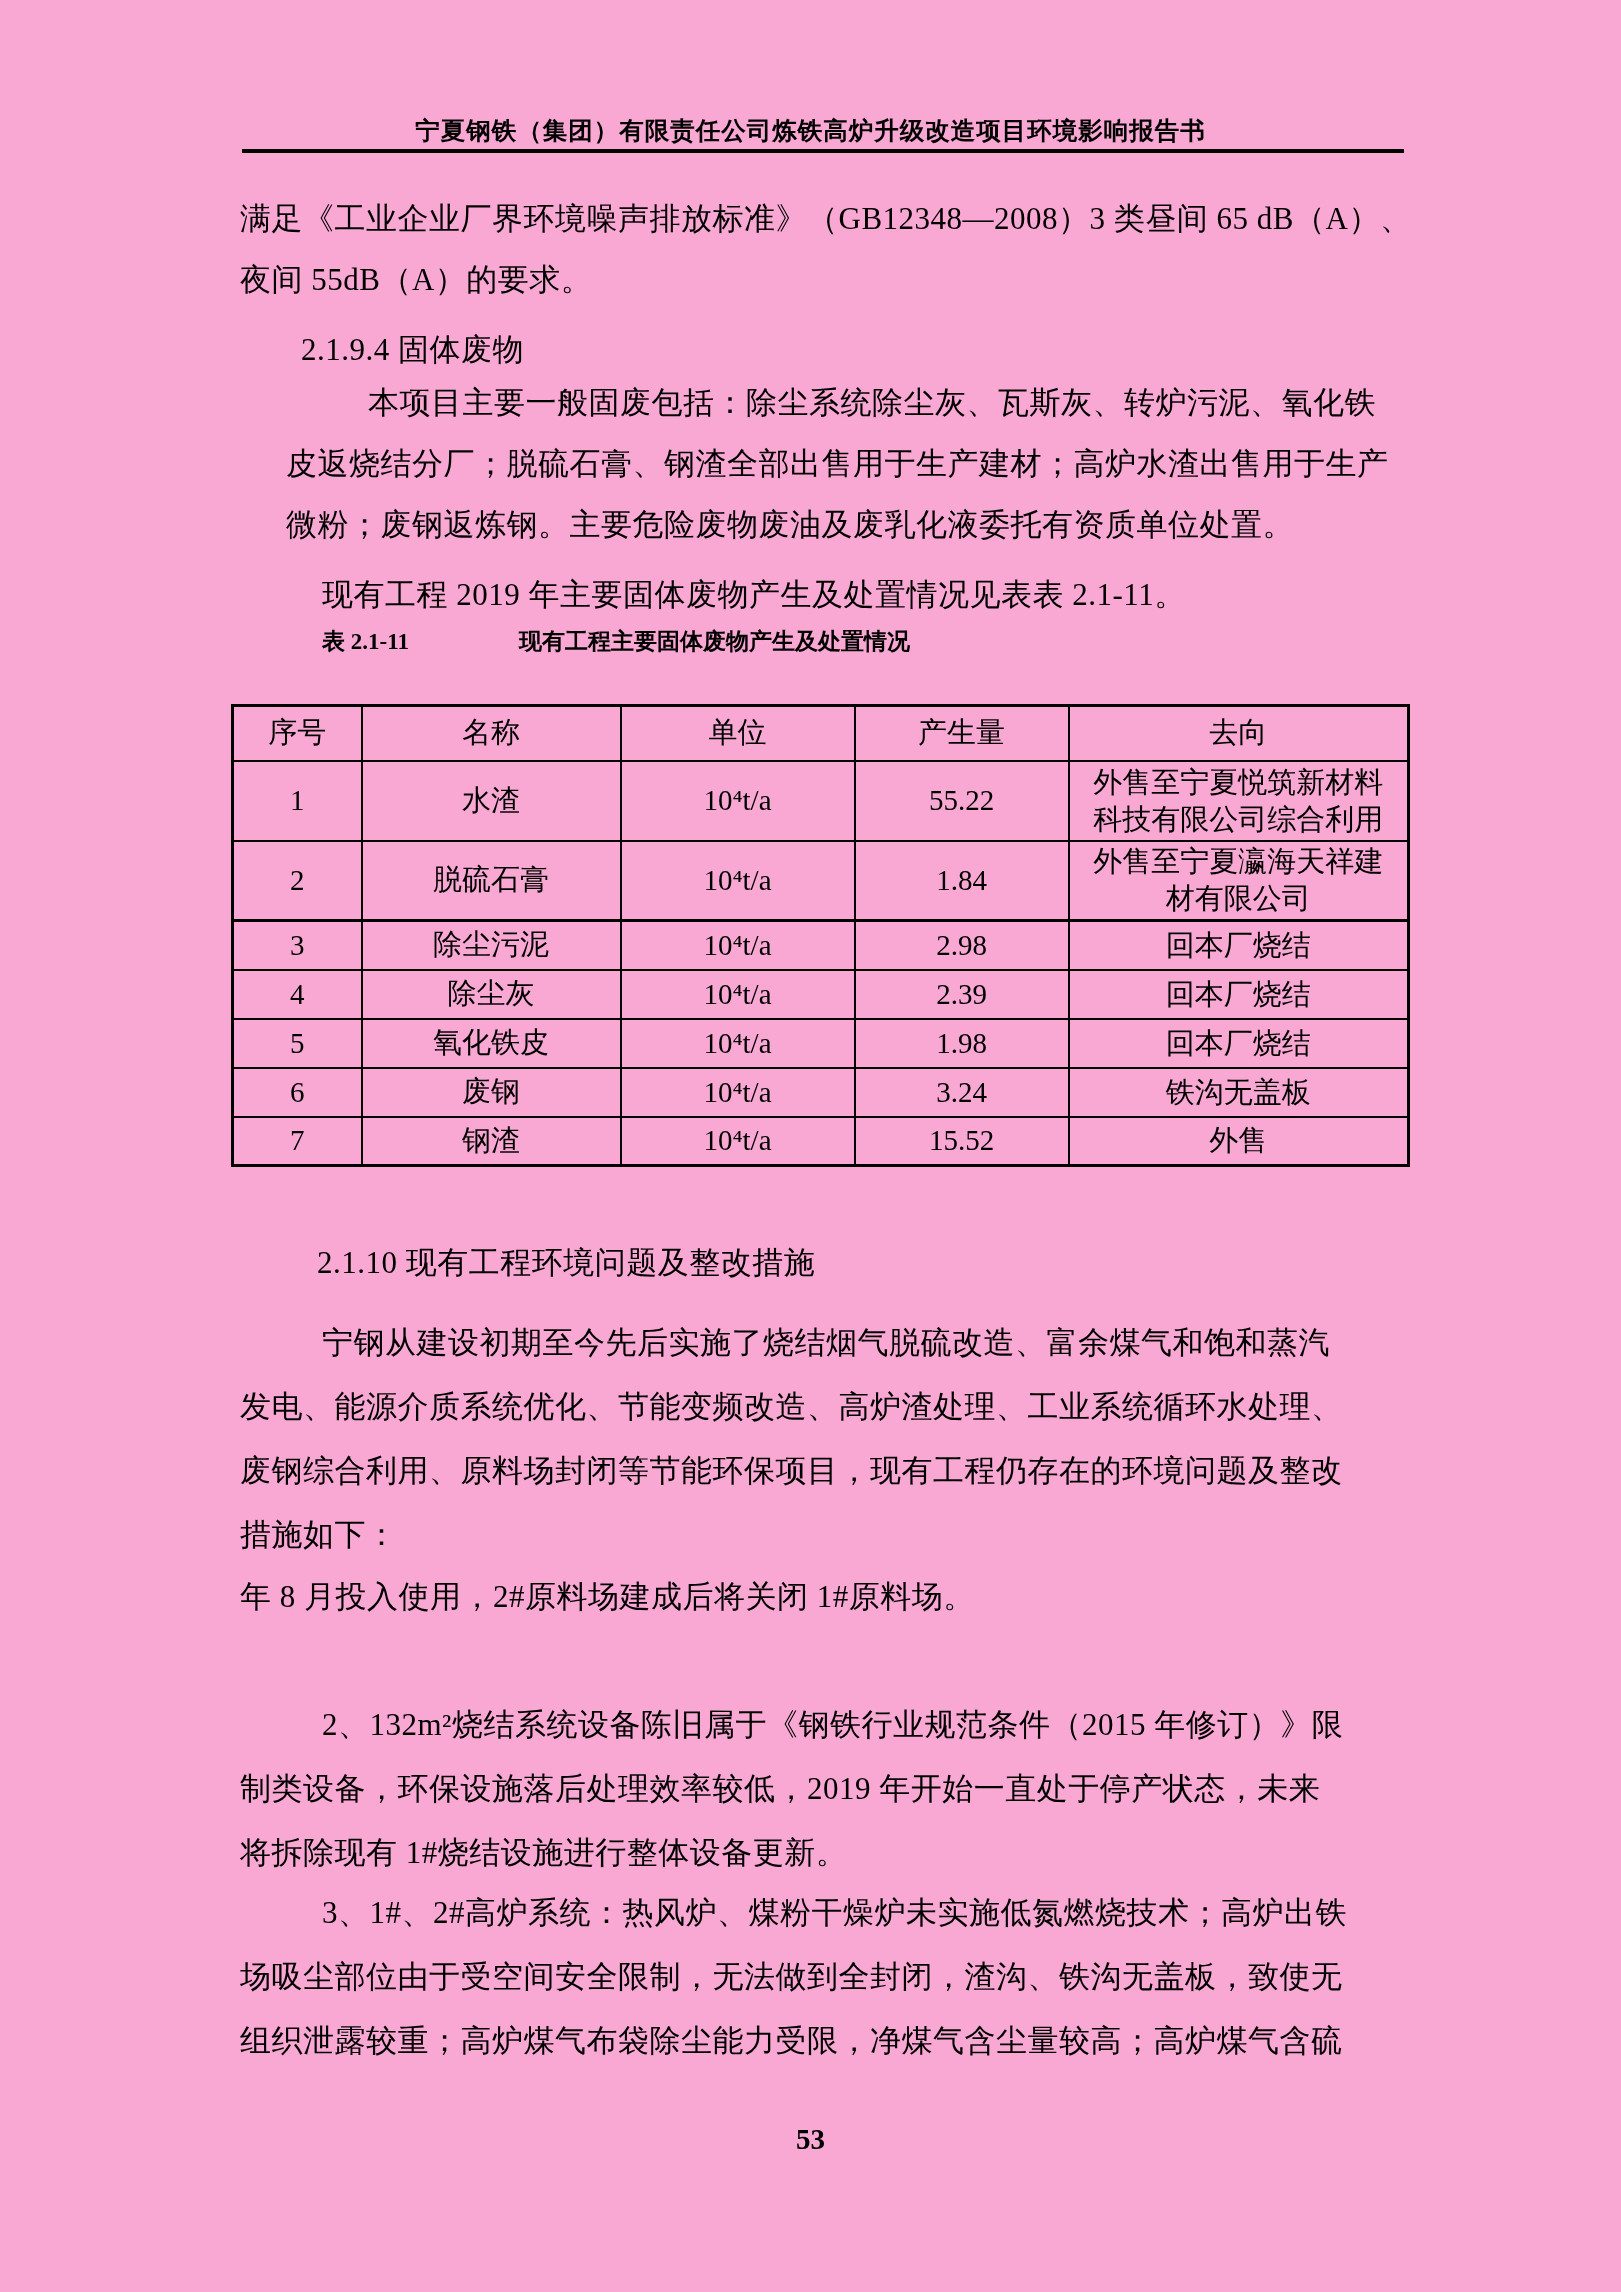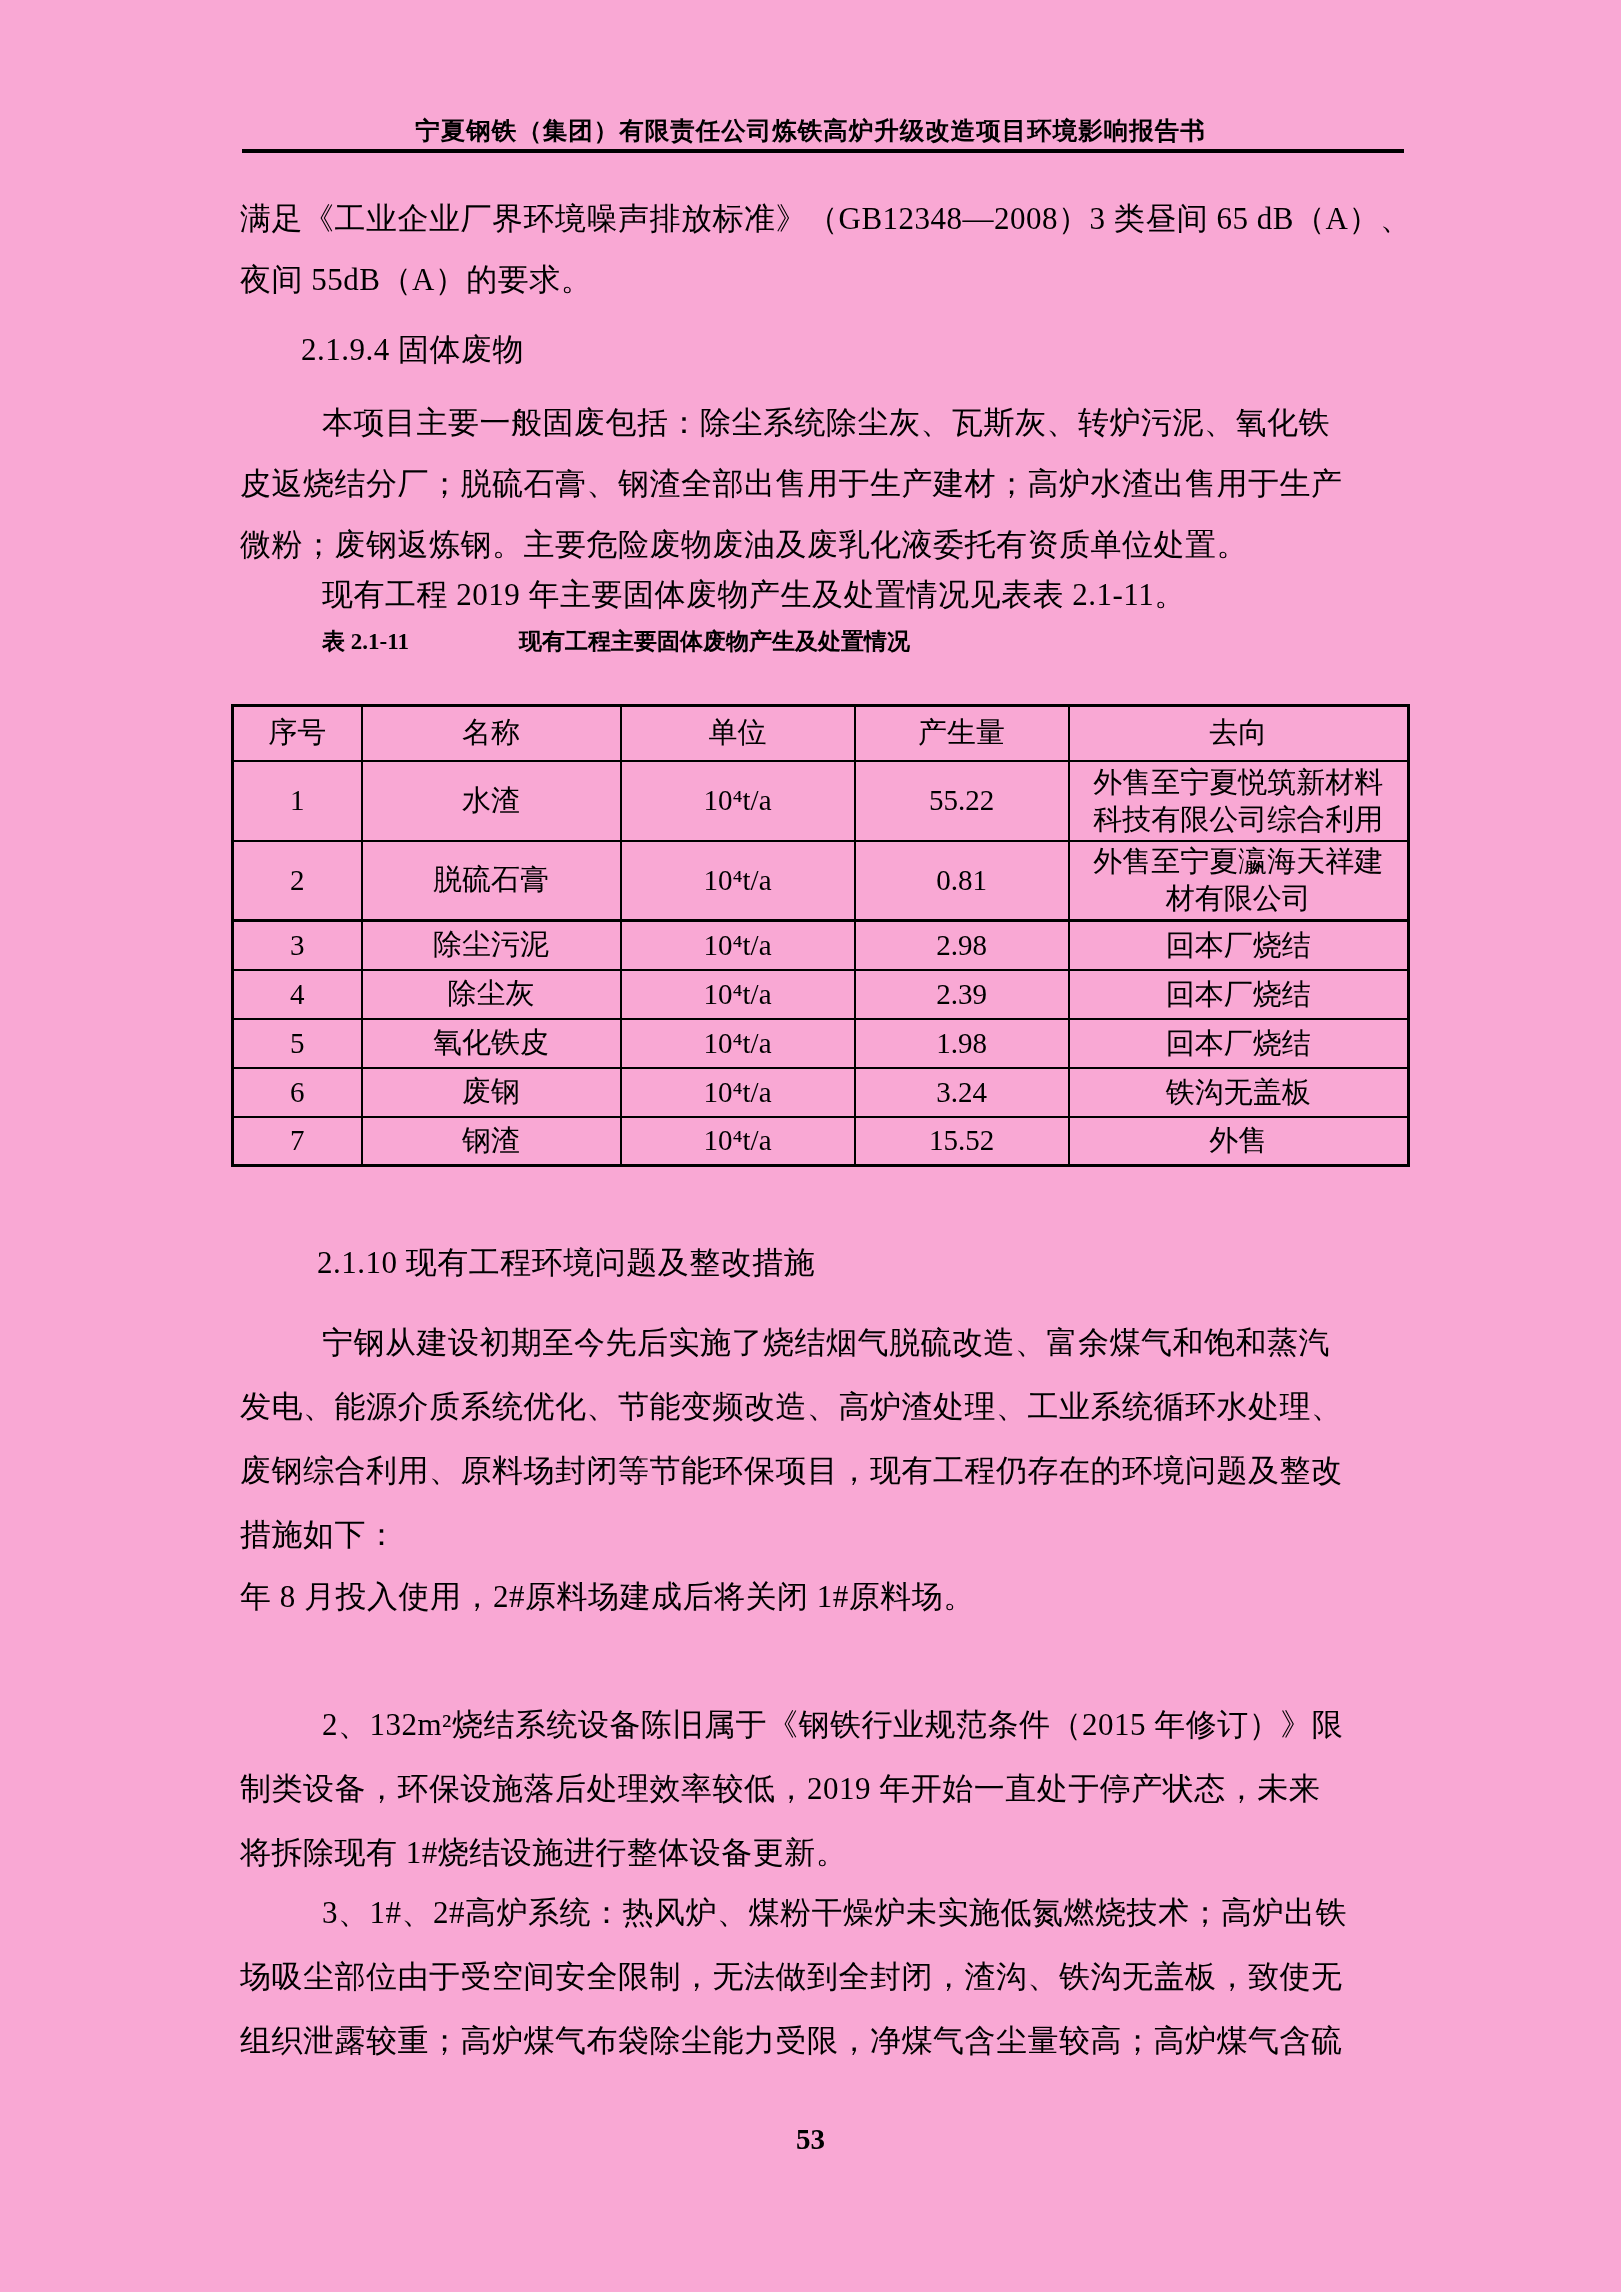--- a/index.html
+++ b/index.html
@@ -59,21 +59,21 @@
 
   <div class="blk lh62" style="top:188px;">
     <div class="ln">满足《工业企业厂界环境噪声排放标准》（GB12348—2008）3 类昼间 65 dB（A）、</div>
     <div class="ln">夜间 55dB（A）的要求。</div>
   </div>
 
   <div class="blk" style="top:319px;">
     <div class="h1">2.1.9.4 固体废物</div>
   </div>
 
-  <div class="blk lh62" style="top:392px;">
+  <div class="blk lh62" style="top:372px;margin-left:46px;">
     <div class="ln ind">本项目主要一般固废包括：除尘系统除尘灰、瓦斯灰、转炉污泥、氧化铁</div>
     <div class="ln">皮返烧结分厂；脱硫石膏、钢渣全部出售用于生产建材；高炉水渣出售用于生产</div>
     <div class="ln">微粉；废钢返炼钢。主要危险废物废油及废乳化液委托有资质单位处置。</div>
   </div>
 
   <div class="blk lh62" style="top:564px;">
     <div class="ln ind">现有工程 2019 年主要固体废物产生及处置情况见表表 2.1-11。</div>
   </div>
 
   <div class="caption">
@@ -101,21 +101,21 @@
           <td>1</td>
           <td>水渣</td>
           <td>10⁴t/a</td>
           <td>55.22</td>
           <td class="dest">外售至宁夏悦筑新材料科技有限公司综合利用</td>
         </tr>
         <tr class="tall thickbottom">
           <td>2</td>
           <td>脱硫石膏</td>
           <td>10⁴t/a</td>
-          <td>0.81</td>
+          <td>1.84</td>
           <td class="dest">外售至宁夏瀛海天祥建材有限公司</td>
         </tr>
         <tr class="std">
           <td>3</td>
           <td>除尘污泥</td>
           <td>10⁴t/a</td>
           <td>2.98</td>
           <td class="dest">回本厂烧结</td>
         </tr>
         <tr class="std">

